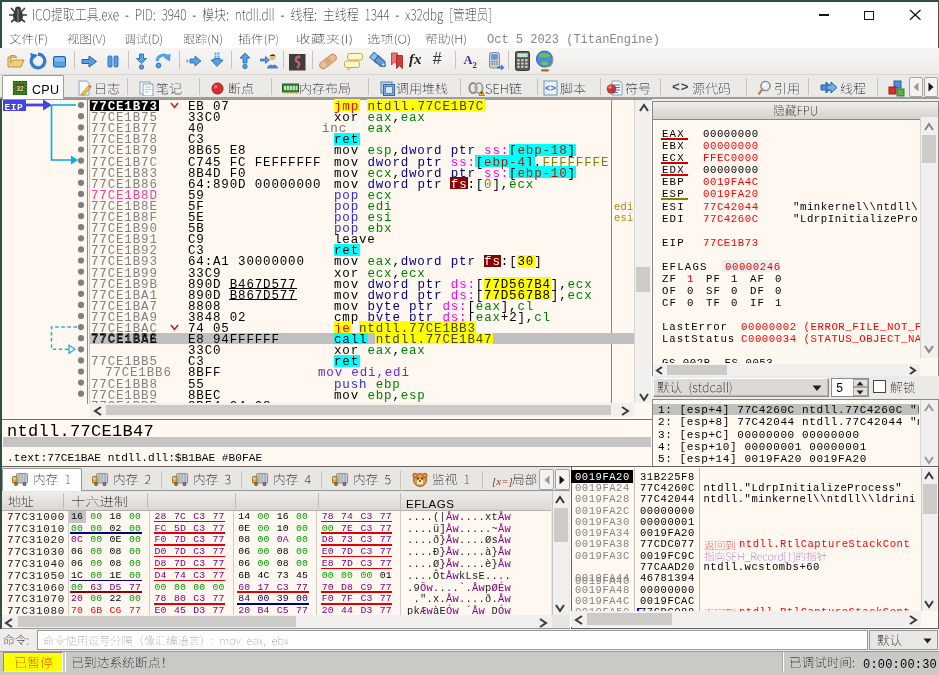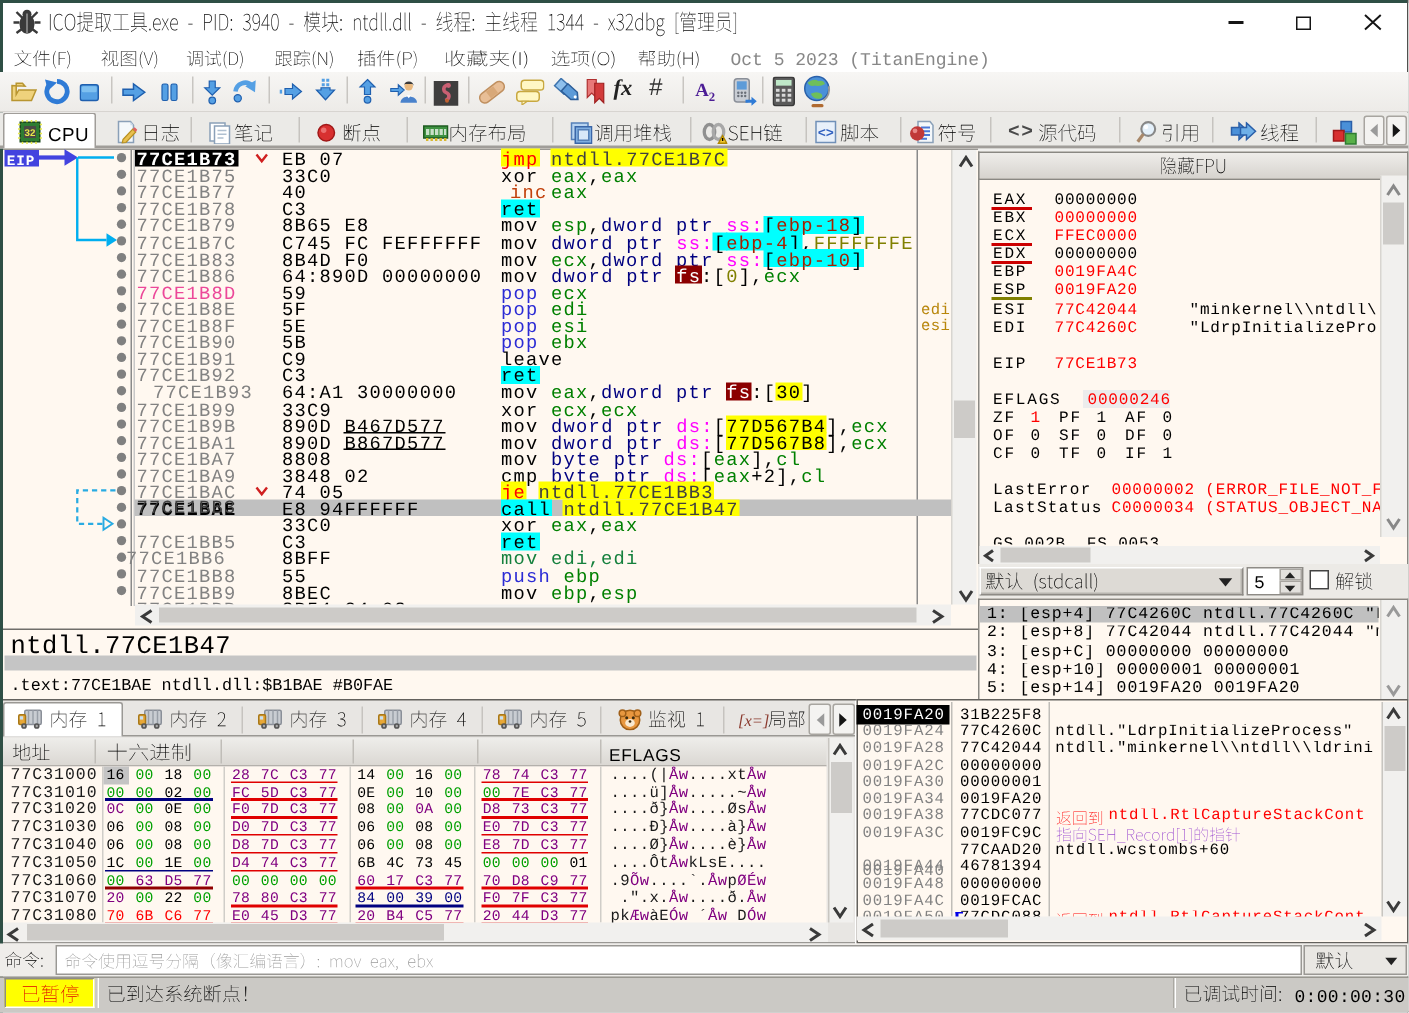--- a/index.html
+++ b/index.html
@@ -384,31 +384,31 @@
 <span class="f1" style="left:91px;top:145.4px;color:#828282">77CE1B79</span>
 <span class="f1" style="left:91px;top:156.5px;color:#828282">77CE1B7C</span>
 <span class="f1" style="left:91px;top:167.6px;color:#828282">77CE1B83</span>
 <span class="f1" style="left:91px;top:178.7px;color:#828282">77CE1B86</span>
 <span class="f1" style="left:91px;top:189.8px;color:#ec4899">77CE1B8D</span>
 <span class="f1" style="left:91px;top:200.9px;color:#828282">77CE1B8E</span>
 <span class="f1" style="left:91px;top:212.0px;color:#828282">77CE1B8F</span>
 <span class="f1" style="left:91px;top:223.1px;color:#828282">77CE1B90</span>
 <span class="f1" style="left:91px;top:234.2px;color:#828282">77CE1B91</span>
 <span class="f1" style="left:91px;top:245.3px;color:#828282">77CE1B92</span>
-<span class="f1" style="left:102px;top:256.4px;color:#828282">77CE1B93</span>
+<span class="f1" style="left:91px;top:256.4px;color:#828282">77CE1B93</span>
 <span class="f1" style="left:91px;top:267.5px;color:#828282">77CE1B99</span>
 <span class="f1" style="left:91px;top:278.6px;color:#828282">77CE1B9B</span>
 <span class="f1" style="left:91px;top:289.7px;color:#828282">77CE1BA1</span>
 <span class="f1" style="left:91px;top:300.8px;color:#828282">77CE1BA7</span>
 <span class="f1" style="left:91px;top:311.9px;color:#828282">77CE1BA9</span>
 <span class="f1" style="left:91px;top:323.0px;color:#828282">77CE1BAC</span>
 <span class="f1" style="left:91px;top:334.1px;color:#000;font-weight:bold">77CE1BAE</span>
 <span class="f1" style="left:91px;top:333px;color:#404040">77CE1BB3</span>
 <span class="f1" style="left:91px;top:356.3px;color:#828282">77CE1BB5</span>
-<span class="f1" style="left:84px;top:367.4px;color:#828282">77CE1BB6</span>
+<span class="f1" style="left:105px;top:367.4px;color:#828282">77CE1BB6</span>
 <span class="f1" style="left:91px;top:378.5px;color:#828282">77CE1BB8</span>
 <span class="f1" style="left:91px;top:389.6px;color:#828282">77CE1BB9</span>
 <span class="f1" style="left:188px;top:101.0px;color:#000">EB 07</span>
 <span class="f1" style="left:188px;top:112.1px;color:#000">33C0</span>
 <span class="f1" style="left:188px;top:123.2px;color:#000">40</span>
 <span class="f1" style="left:188px;top:134.3px;color:#000">C3</span>
 <span class="f1" style="left:188px;top:145.4px;color:#000">8B65 E8</span>
 <span class="f1" style="left:188px;top:156.5px;color:#000">C745 FC FEFFFFFF</span>
 <span class="f1" style="left:188px;top:167.6px;color:#000">8B4D F0</span>
 <span class="f1" style="left:188px;top:178.7px;color:#000">64:890D 00000000</span>
@@ -440,21 +440,21 @@
     <path d="M1 1 L4.5 5.5 L8 1" stroke="#D02020" stroke-width="1.6" fill="none"></path>
   </svg>
 <div style="position:absolute;left:333.5px;top:99.4px;width:26.0px;height:11.9px;background:#FFFF00"></div>
 <span class="f1" style="left:334.0px;top:101.0px;color:#FF0000">jmp</span>
 <div style="position:absolute;left:366.9px;top:99.4px;width:117.8px;height:11.9px;background:#FFFF00"></div>
 <span class="f1" style="left:367.4px;top:101.0px;color:#404040">ntdll.77CE1B7C</span>
 <span class="f1" style="left:334.0px;top:112.1px;color:#000">xor</span>
 <span class="f1" style="left:367.4px;top:112.1px;color:#008000">eax</span>
 <span class="f1" style="left:392.4px;top:112.1px;color:#000">,</span>
 <span class="f1" style="left:400.7px;top:112.1px;color:#008000">eax</span>
-<span class="f1" style="left:340px;top:123.2px;color:#c2410c">inc</span>
+<span class="f1" style="left:322px;top:123.2px;color:#737373">inc</span>
 <span class="f1" style="left:367.4px;top:123.2px;color:#008000">eax</span>
 <div style="position:absolute;left:333.5px;top:132.7px;width:26.0px;height:11.9px;background:#00FFFF"></div>
 <span class="f1" style="left:334.0px;top:134.3px;color:#000">ret</span>
 <span class="f1" style="left:334.0px;top:145.4px;color:#000">mov</span>
 <span class="f1" style="left:367.4px;top:145.4px;color:#008000">esp</span>
 <span class="f1" style="left:392.4px;top:145.4px;color:#000">,</span>
 <span class="f1" style="left:400.7px;top:145.4px;color:#000080">dword ptr</span>
 <span class="f1" style="left:484.1px;top:145.4px;color:#FF00FF">ss:</span>
 <div style="position:absolute;left:508.6px;top:143.8px;width:9.3px;height:11.9px;background:#00FFFF"></div>
 <span class="f1" style="left:509.1px;top:145.4px;color:#000">[</span>
@@ -560,21 +560,21 @@
 <div style="position:absolute;left:333.5px;top:332.5px;width:34.4px;height:11.9px;background:#00FFFF"></div>
 <span class="f1" style="left:334.0px;top:334.1px;color:#000">call</span>
 <div style="position:absolute;left:375.2px;top:332.5px;width:117.8px;height:11.9px;background:#FFFF00"></div>
 <span class="f1" style="left:375.7px;top:334.1px;color:#404040">ntdll.77CE1B47</span>
 <span class="f1" style="left:334.0px;top:345.2px;color:#000">xor</span>
 <span class="f1" style="left:367.4px;top:345.2px;color:#008000">eax</span>
 <span class="f1" style="left:392.4px;top:345.2px;color:#000">,</span>
 <span class="f1" style="left:400.7px;top:345.2px;color:#008000">eax</span>
 <div style="position:absolute;left:333.5px;top:354.7px;width:26.0px;height:11.9px;background:#00FFFF"></div>
 <span class="f1" style="left:334.0px;top:356.3px;color:#000">ret</span>
-<span class="f1" style="left:334.0px;top:367.4px;color:#15803d">mov edi,edi</span>
+<span class="f1" style="left:318px;top:367.4px;color:#6d28d9">mov edi,edi</span>
 <span class="f1" style="left:334.0px;top:378.5px;color:#2B2BD5">push</span>
 <span class="f1" style="left:375.7px;top:378.5px;color:#008000">ebp</span>
 <span class="f1" style="left:334.0px;top:389.6px;color:#000">mov</span>
 <span class="f1" style="left:367.4px;top:389.6px;color:#008000">ebp</span>
 <span class="f1" style="left:392.4px;top:389.6px;color:#000">,</span>
 <span class="f1" style="left:400.7px;top:389.6px;color:#008000">esp</span>
 <span class="f6" style="left:614px;top:201.7px;color:#B8860B">edi</span>
 <span class="f6" style="left:614px;top:212.8px;color:#B8860B">esi</span>
 <div style="position:absolute;left:90px;top:400.5px;width:540px;height:2.5px;overflow:hidden">
     <span class="f1" style="left:1px;top:0px;color:#828282">77CE1BBB</span>

